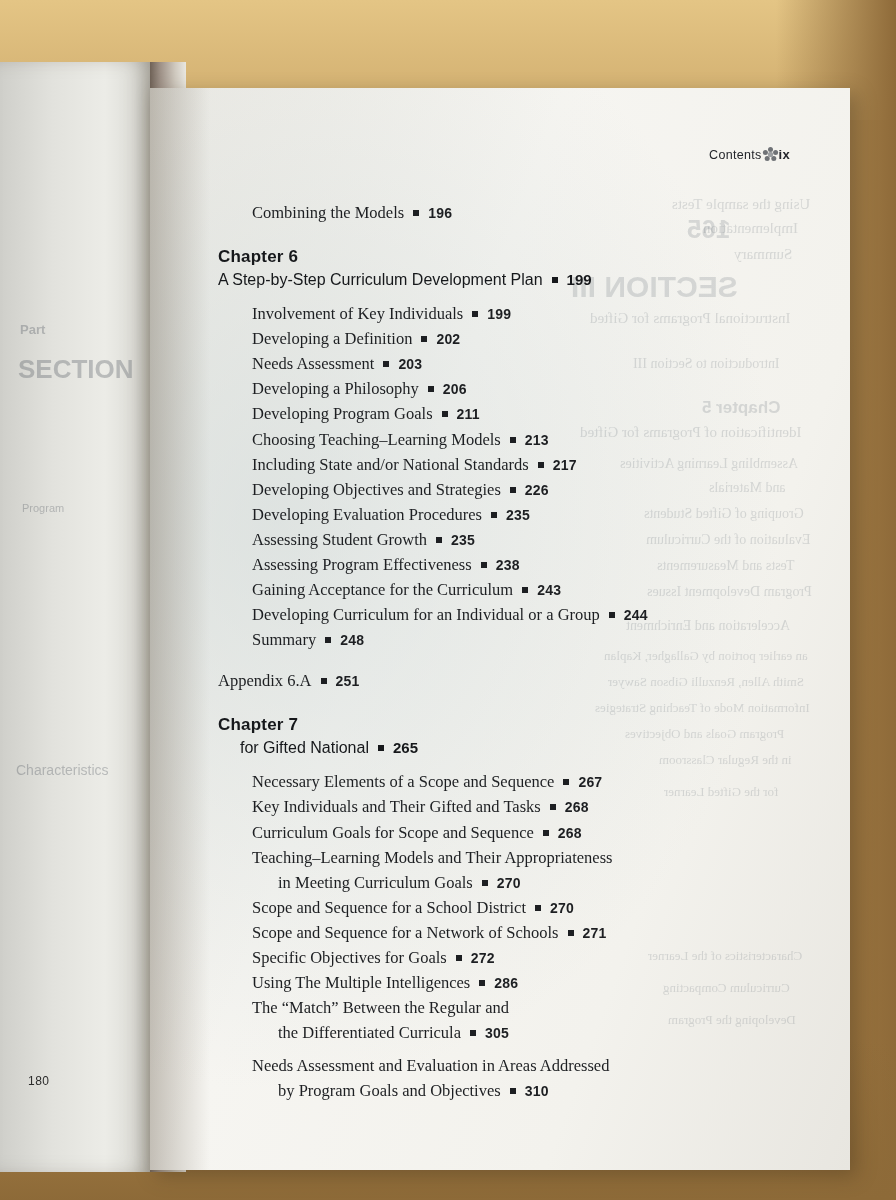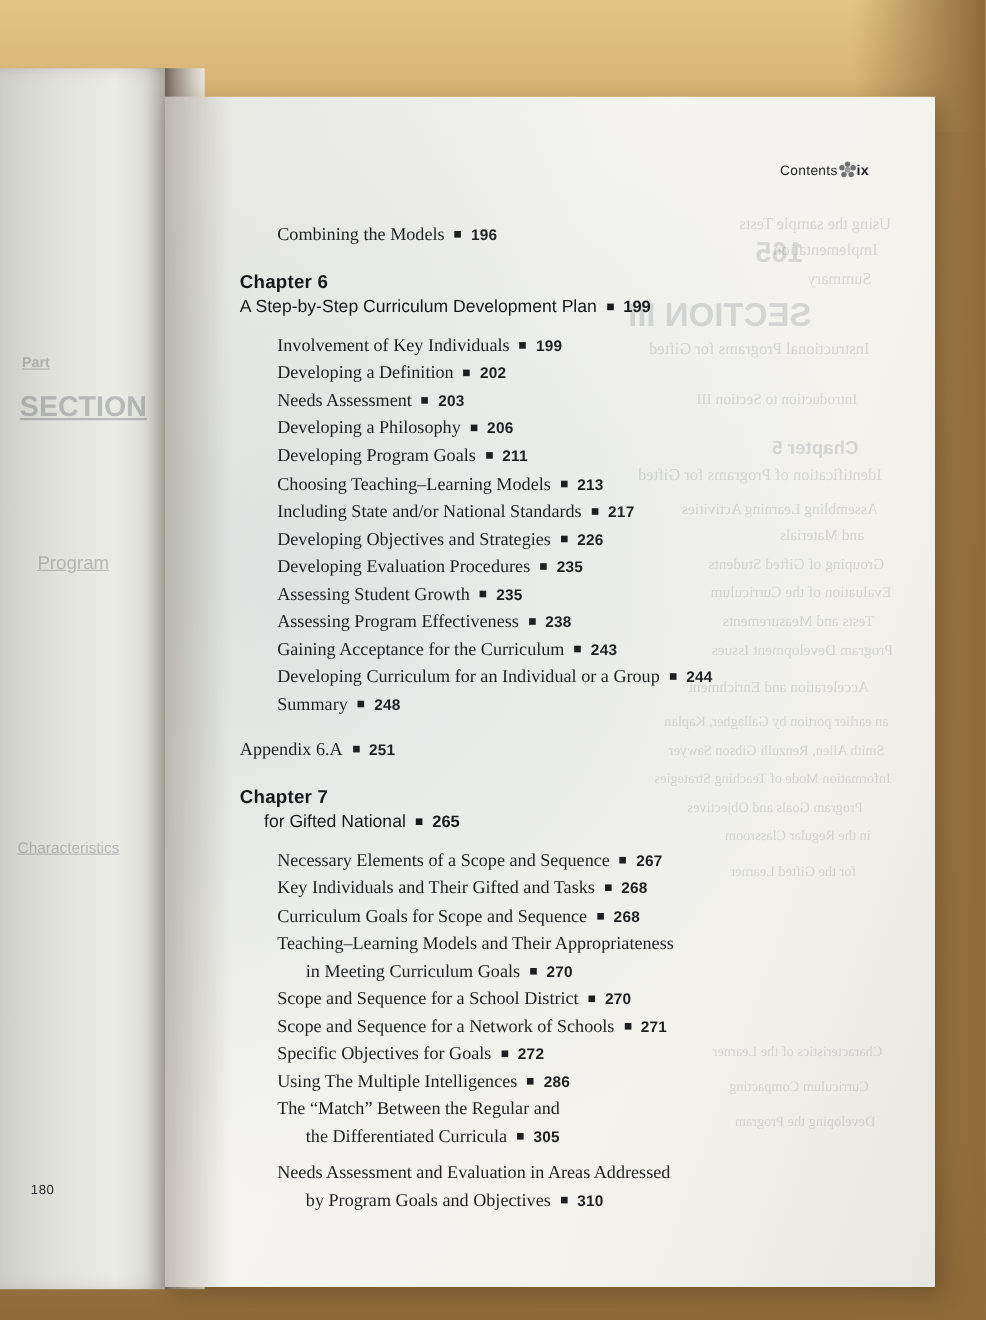--- a/index.html
+++ b/index.html
@@ -52,21 +52,20 @@
   .left-page-inner {
     position: absolute;
     inset: 0;
     overflow: hidden;
   }
   .left-ghost {
     position: absolute;
     color: rgba(80,85,95,0.33);
     white-space: nowrap;
     font-family: "Liberation Sans", sans-serif;
-    text-decoration: underline;
   }
   .left-folio {
     position: absolute;
     left: 28px;
     bottom: 84px;
     font-family: "Liberation Sans", sans-serif;
     font-size: 12px;
     color: #2b2b2b;
     letter-spacing: 0.5px;
   }
@@ -216,21 +215,21 @@
 
 <div class="scene">
   <div class="bg-light"></div>
   <div class="bg-right-dark"></div>
   <div class="bg-bottom-dark"></div>
 
   <div class="left-page">
     <div class="left-page-inner">
       <span class="left-ghost" style="left:20px; top:260px; font-size:13px; font-weight:bold;">Part</span>
       <span class="left-ghost" style="left:18px; top:292px; font-size:26px; font-weight:bold; color:rgba(70,75,85,0.30);">SECTION</span>
-      <span class="left-ghost" style="left:34px; top:440px; font-size:17px;">Program</span>
+      <span class="left-ghost" style="left:22px; top:440px; font-size:11px;">Program</span>
       <span class="left-ghost" style="left:16px; top:700px; font-size:14px;">Characteristics</span>
     </div>
     <div class="left-folio">180</div>
   </div>
 
   <div class="gutter"></div>
 
   <div class="page">
     <div class="page-tint"></div>
 

